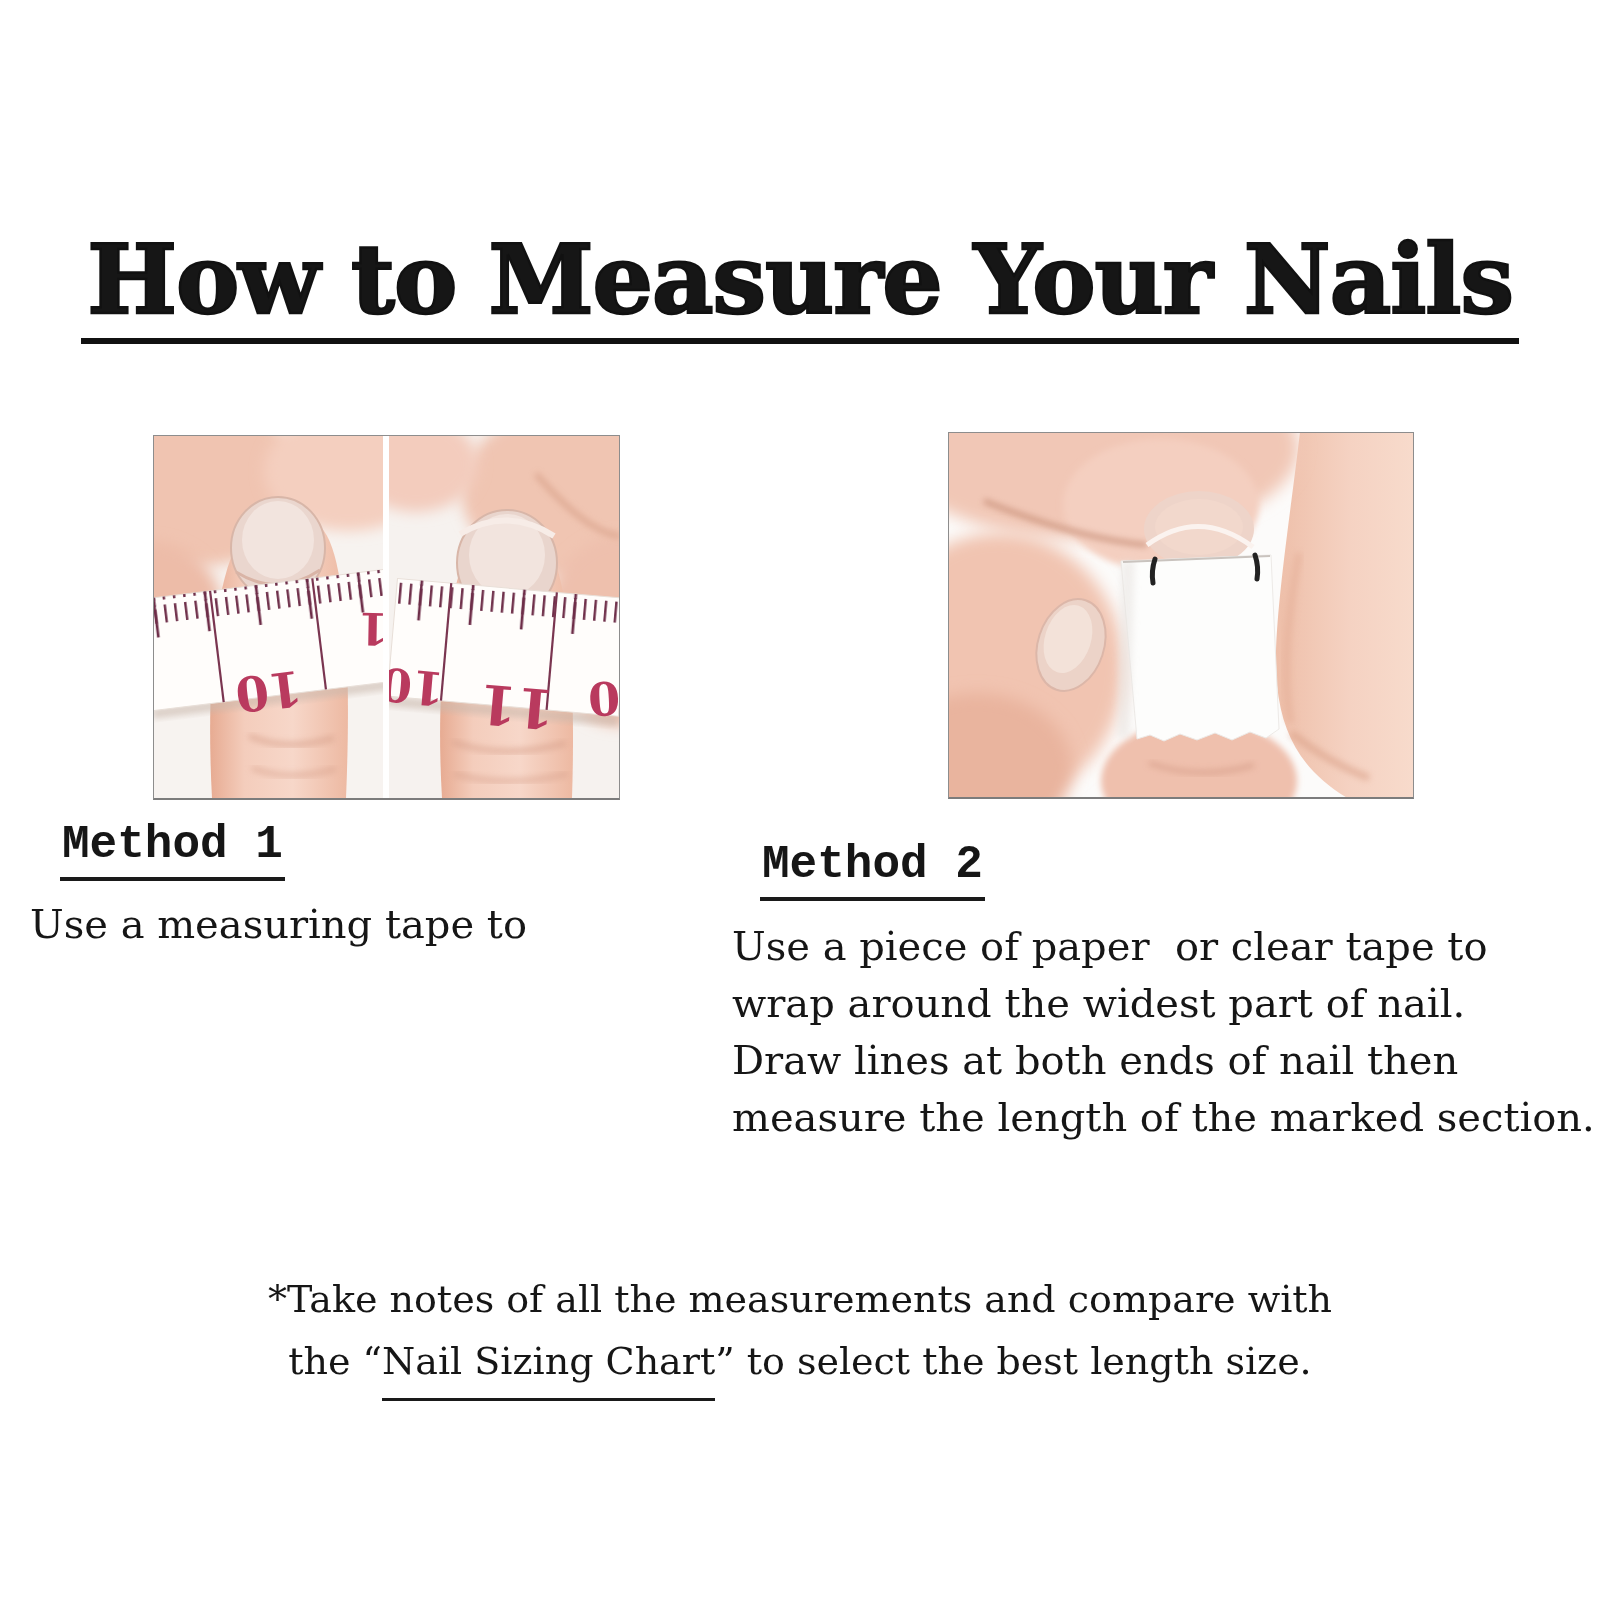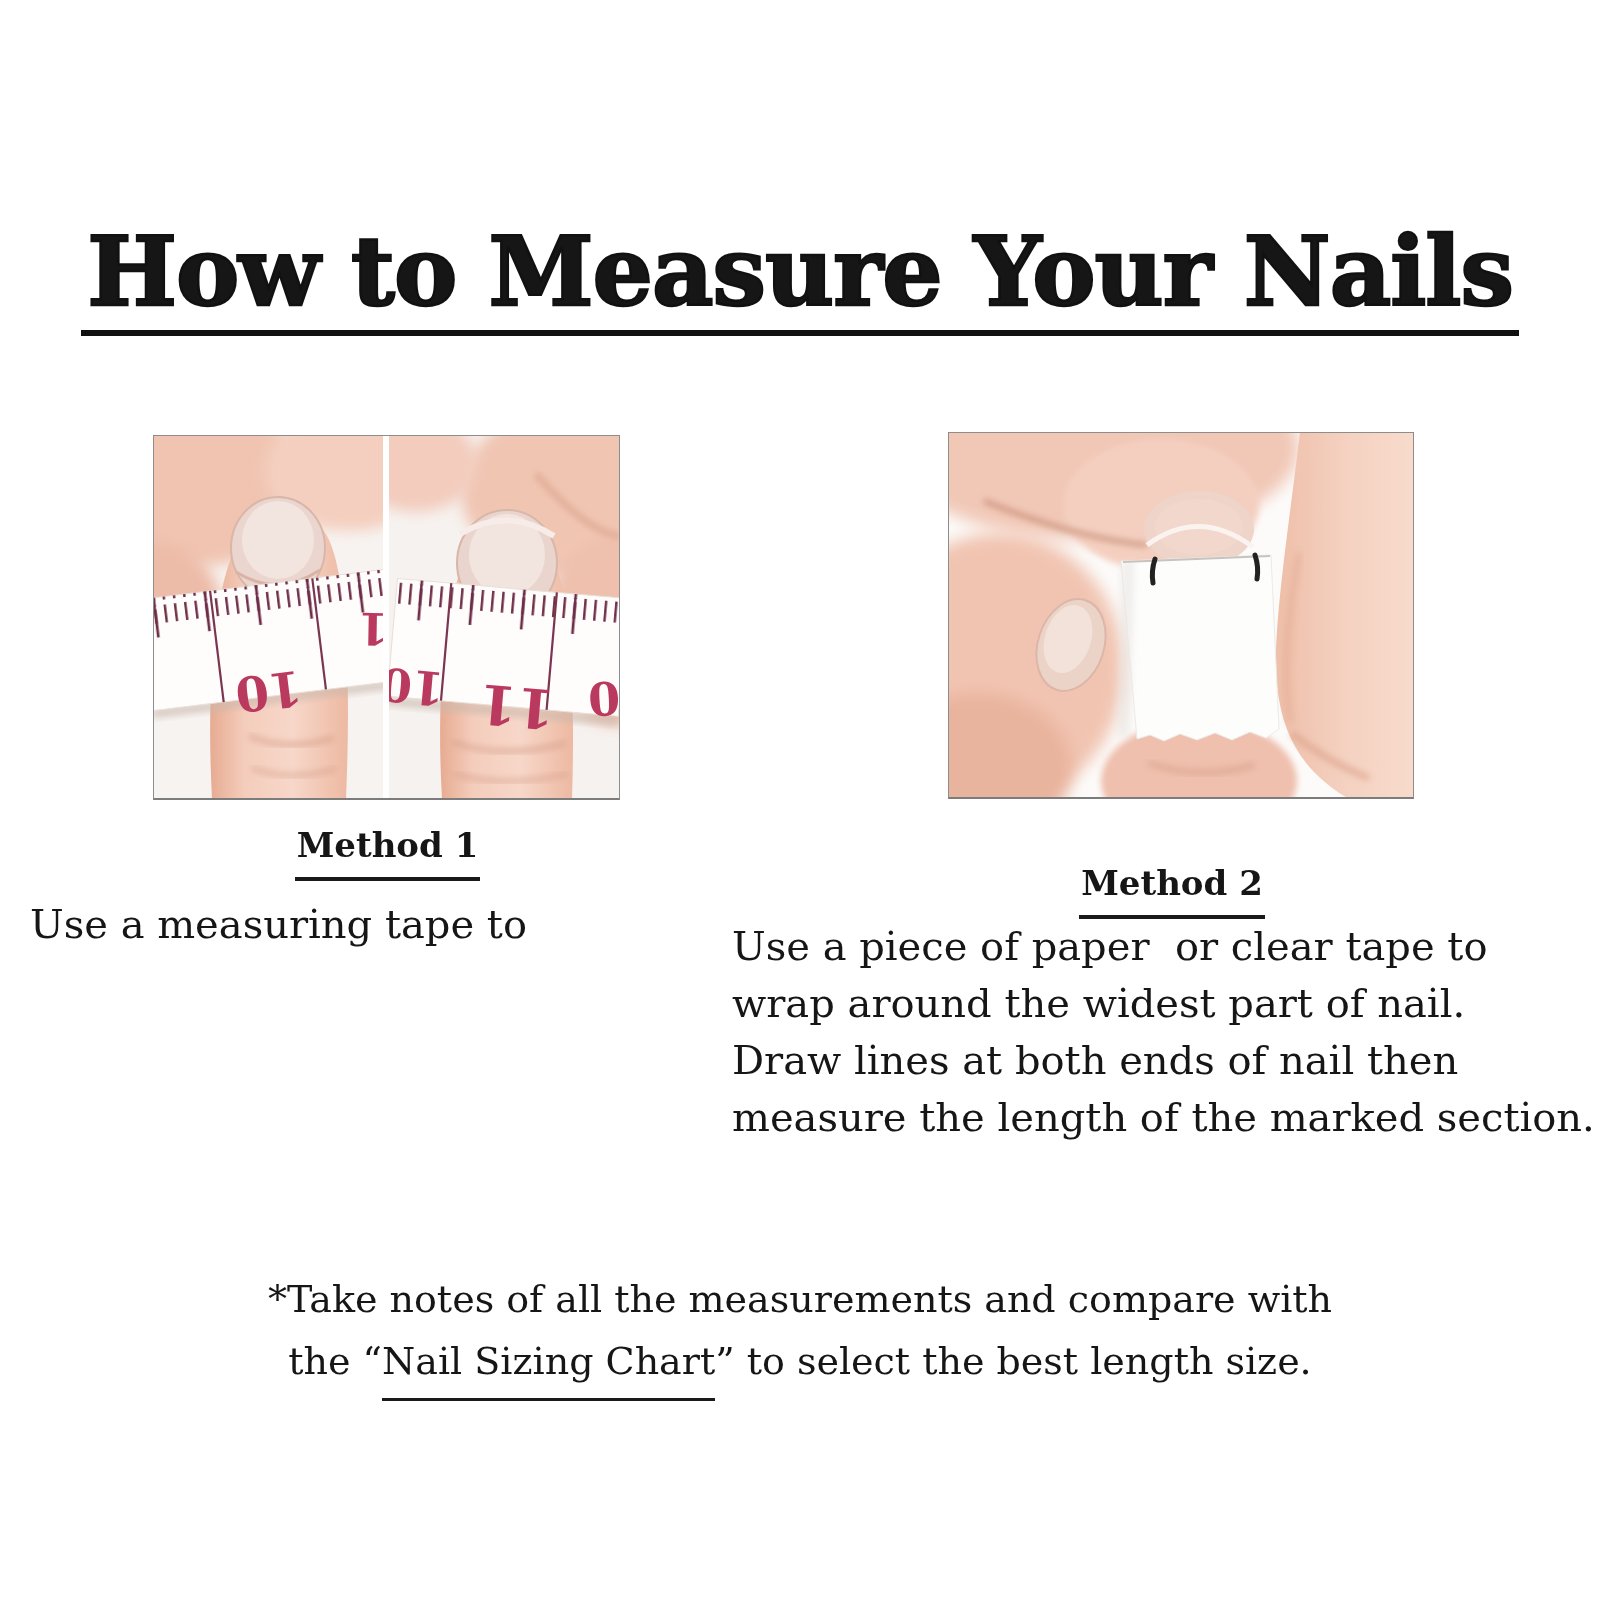--- a/index.html
+++ b/index.html
@@ -5,21 +5,21 @@
   html,body{margin:0;padding:0;background:#ffffff;}
   .page{
     position:relative;
     width:1600px;height:1600px;
     background:#ffffff;
     font-family:"DejaVu Serif","Liberation Serif",serif;
     color:#161616;
     overflow:hidden;
   }
   .title-wrap{
-    position:absolute;top:220px;left:0;width:100%;
+    position:absolute;top:228px;left:0;width:100%;
     text-align:center;
   }
   .title-wrap h1{
     display:inline-block;margin:0;
     font-size:95px;line-height:104px;font-weight:bold;
     letter-spacing:-1px;
     -webkit-text-stroke:2.5px #111;
     border-bottom:6px solid #111;
     padding:0 6px 6px 6px;
     white-space:nowrap;
@@ -28,30 +28,30 @@
     position:absolute;
     border:1px solid #8d8d8d;
     border-bottom:2px solid #7c7c7c;
     background:#f7f4f1;
     overflow:hidden;
   }
   .photo1{left:153px;top:435px;width:465px;height:362px;}
   .photo2{left:948px;top:432px;width:464px;height:364px;}
   .photo svg{display:block;width:100%;height:100%;}
   .method-heading{
-    position:absolute;text-align:center;
-    font-size:34px;font-weight:bold;line-height:50px;
+    position:absolute;text-align:left;
+    font-size:46px;font-weight:bold;line-height:50px;font-family:Liberation Mono, monospace;
   }
   .method-heading span{
     display:inline-block;
     border-bottom:4px solid #1a1a1a;
     padding:0 2px 7px 2px;
   }
   .mh1{left:60px;top:820px;width:655px;}
-  .mh2{left:760px;top:858px;width:824px;}
+  .mh2{left:760px;top:840px;width:824px;}
   .method-body{
     position:absolute;
     font-size:40px;line-height:57px;
   }
   .mb1{left:30px;top:896px;width:715px;}
   .mb2{left:732px;top:918px;width:876px;}
   .method-line{white-space:pre;}
   .footnote{
     position:absolute;left:0;top:1268px;width:100%;
     text-align:center;font-size:38px;line-height:62px;

